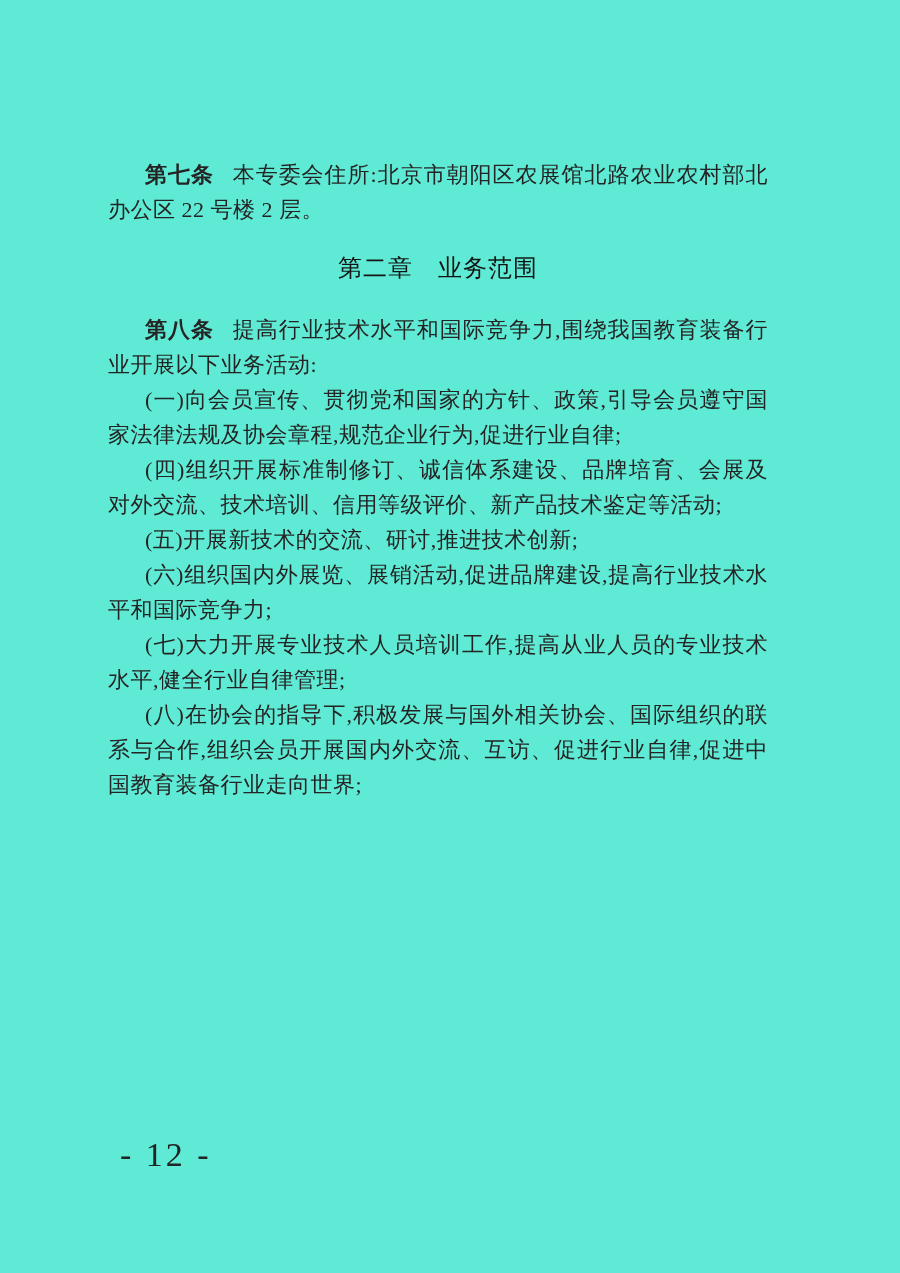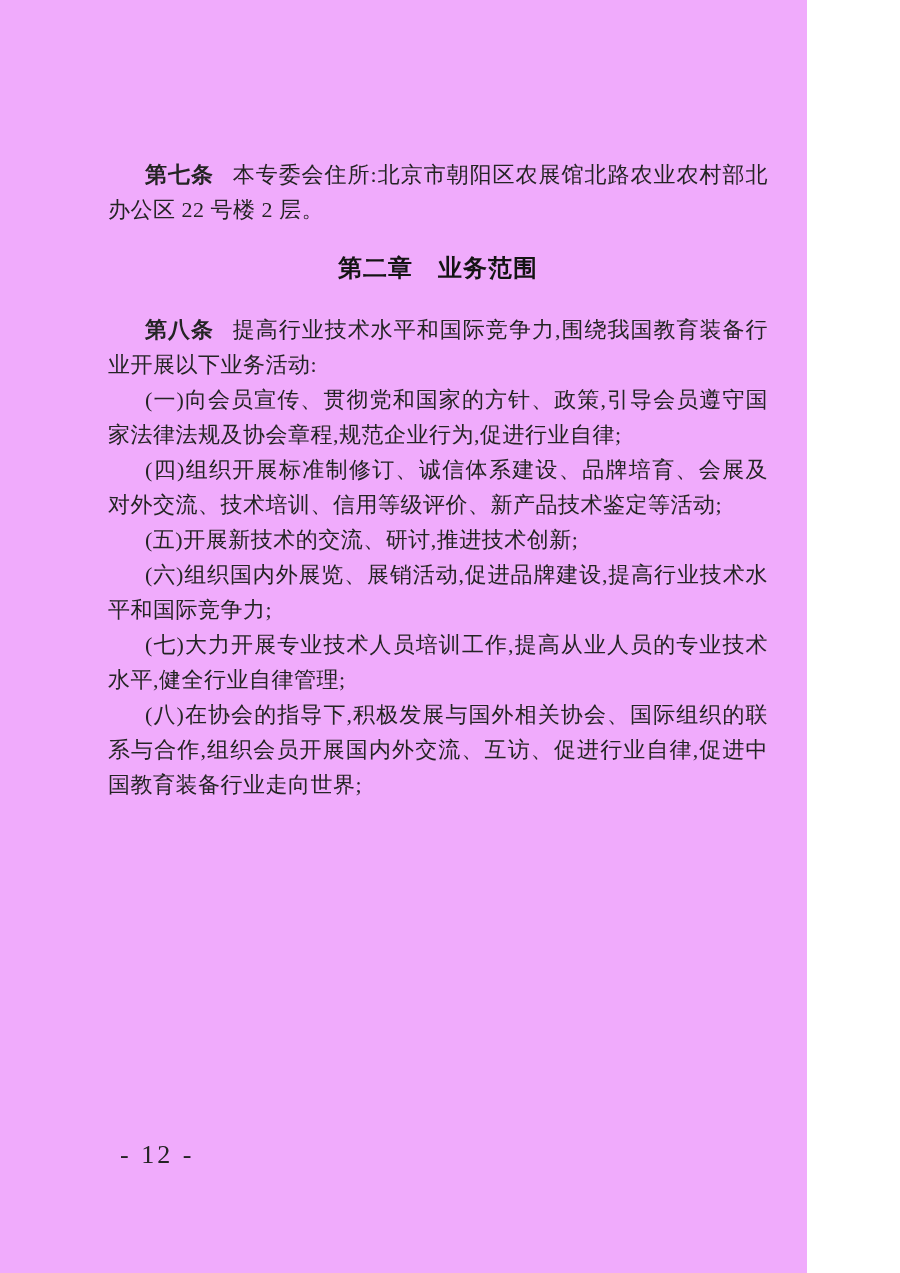--- a/index.html
+++ b/index.html
@@ -1,20 +1,20 @@
 <!DOCTYPE html>
 <html lang="zh"><head>
 <meta charset="utf-8">
 <style>
   html, body { margin: 0; padding: 0; background: #ffffff; }
   .page {
     position: relative;
-    width: 807px;
+    width: 900px;
     height: 1273px;
-    background: #f0abfc;
+    background: #5eead4;
     font-family: "Liberation Serif", "DejaVu Serif", serif;
     color: #242424;
     overflow: hidden;
   }
   .content {
     position: absolute;
     left: 108px;
     top: 157px;
     width: 660px;
   }
@@ -26,33 +26,33 @@
     text-indent: 37px;
     letter-spacing: 0.5px;
   }
   .article-label {
     font-weight: 700;
     margin-right: 0.85em;
   }
   .chapter-heading {
     margin: 23px 0 27px 0;
     font-family: "Liberation Sans", "DejaVu Sans", sans-serif;
-    font-weight: 700;
+    font-weight: 400;
     font-size: 24px;
     line-height: 35px;
     text-align: center;
     text-indent: 0;
     letter-spacing: 1px;
     color: #141414;
   }
   .page-number {
     position: absolute;
     left: 120px;
     top: 1140px;
-    font-size: 26px;
+    font-size: 34px;
     line-height: 30px;
     letter-spacing: 3px;
     color: #242424;
   }
 </style>
 </head>
 <body>
 
 <div class="page">
   <div class="content">

